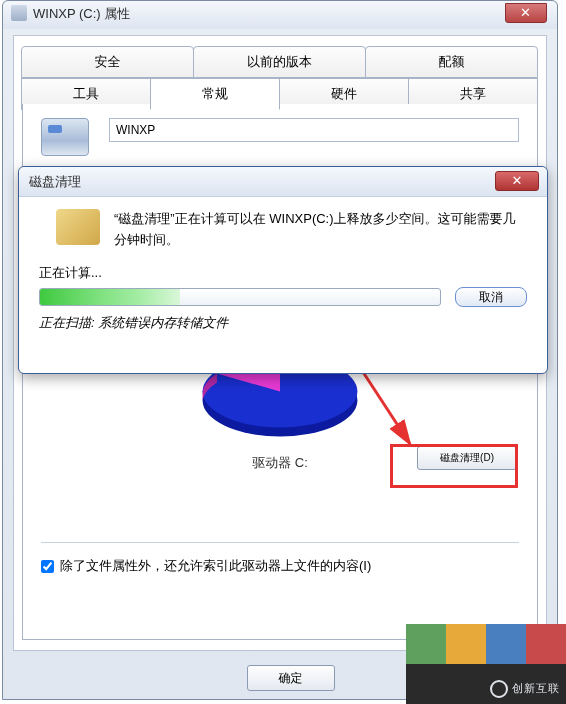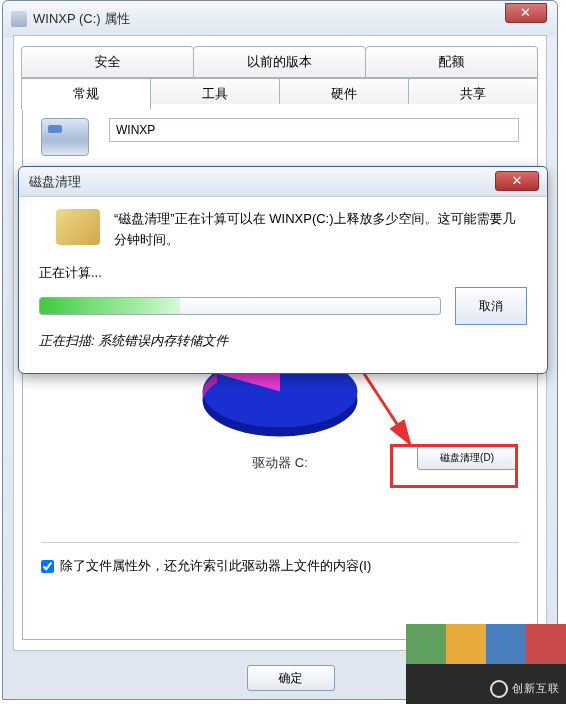--- a/index.html
+++ b/index.html
@@ -20,22 +20,21 @@
       top: 0;
       width: 556px;
       height: 700px;
       background: linear-gradient(to bottom, #e9eef5 0%, #dfe6ef 100%);
       border: 1px solid #7a8aa0;
       border-radius: 6px 6px 0 0;
     }
     .prop-title {
       height: 28px;
       display: flex;
-      align-items: center;
-      padding: 18px 8px;
+      padding: 4px 8px;
       background: linear-gradient(to bottom, #f4f7fc, #dde5f0);
       border-radius: 6px 6px 0 0;
       color: #2b2b2b;
       font-size: 13px;
     }
     .prop-title .drive-icon {
       width: 16px; height: 16px; margin-right: 6px;
       background: linear-gradient(#cfd9e8, #9fb0c9);
       border-radius: 2px;
     }
@@ -232,24 +231,24 @@
       position: relative;
       overflow: hidden;
     }
     .progress-fill {
       position: absolute;
       left: 0; top: 0; bottom: 0;
       width: 35%;
       background: linear-gradient(to right, #3fc93f, #7be07b 40%, #a3eca3 70%, #d9f7d9);
     }
     .cancel-btn {
-      width: 72px; height: 38px;
+      width: 72px; height: 20px;
       border: 1px solid #6a8fd4;
       background: linear-gradient(#fefefe, #e1e9f6);
-      border-radius: 0;
+      border-radius: 8px;
       font-size: 12px;
     }
     .scan-label { margin-top: 6px; font-style: italic; }
     
     
     .red-arrow {
       position: absolute;
       z-index: 5;
       pointer-events: none;
     }
@@ -298,22 +297,22 @@
   <div class="prop-close">✕</div>
 
   <div class="prop-body">
     <div class="tab-rows">
       <div class="tab-row top">
         <div class="tab">安全</div>
         <div class="tab">以前的版本</div>
         <div class="tab">配额</div>
       </div>
       <div class="tab-row bottom">
+        <div class="tab">工具</div>
         <div class="tab active">常规</div>
-        <div class="tab">工具</div>
         <div class="tab">硬件</div>
         <div class="tab">共享</div>
       </div>
     </div>
 
     <div class="tab-content">
       <div class="drive-name-row">
         <div class="big-drive-icon"></div>
         <input class="name-input" value="WINXP" style="">
       </div>

